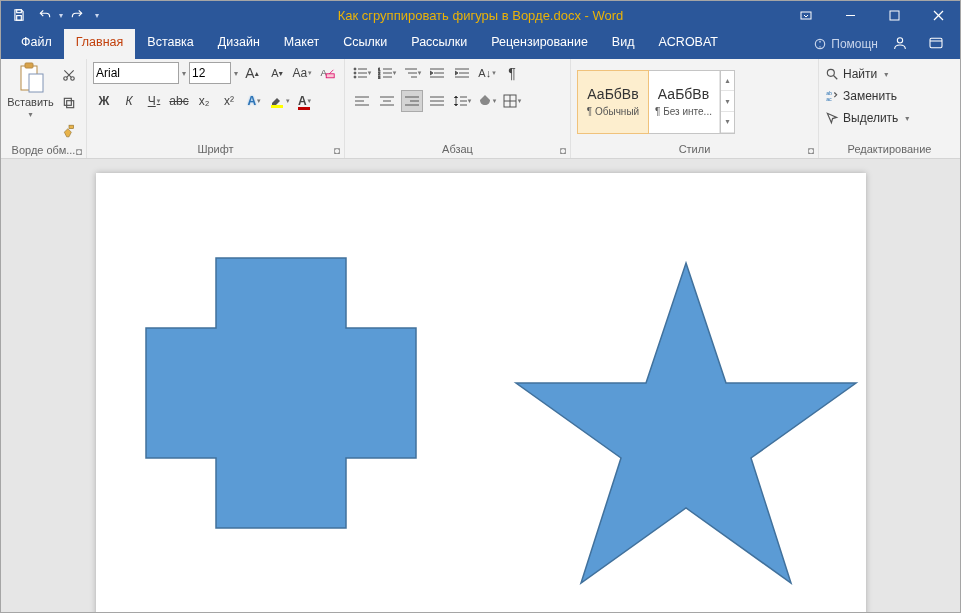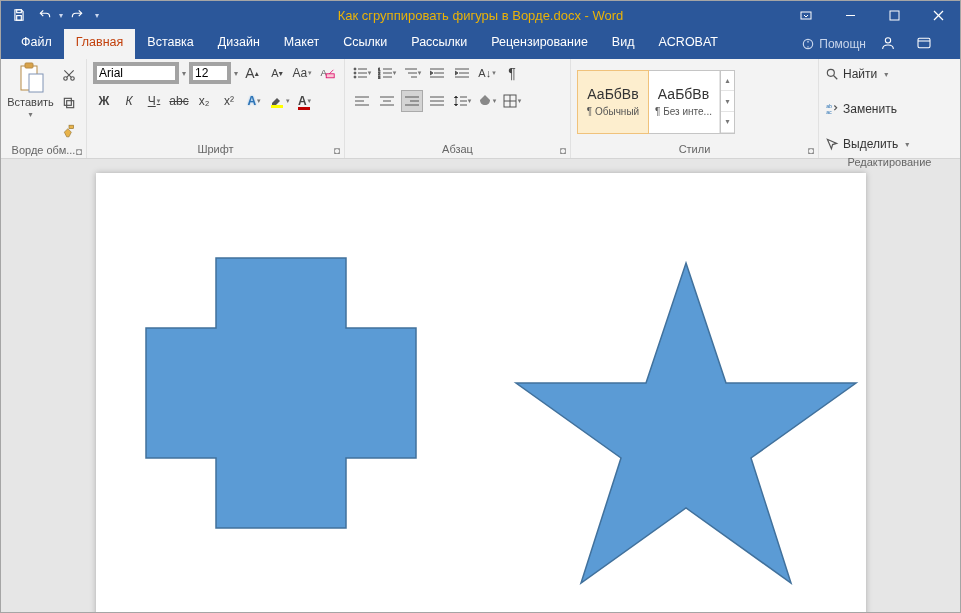--- a/index.html
+++ b/index.html
@@ -7,33 +7,33 @@
   .titlebar { background:#2b579a; height:28px; display:flex; align-items:center; color:#fff; font-size:12px; position:relative; }
   .qat { display:flex; align-items:center; gap:2px; padding-left:6px; }
   .qat-btn { width:24px; height:24px; display:flex; align-items:center; justify-content:center; color:#fff; }
   .qat-btn svg { width:14px; height:14px; }
   .title-text { position:absolute; left:50%; transform:translateX(-50%); color:#eab308; font-size:13px; }
   .winbtns { margin-left:auto; display:flex; }
   .winbtn { width:44px; height:28px; display:flex; align-items:center; justify-content:center; color:#fff; }
   .menubar { background:#2b579a; height:30px; display:flex; color:#fff; font-size:12.5px; padding-left:8px; }
   .menu-item { padding:6px 12px 8px; cursor:default; }
   .menu-item.active { background:#f3f3f3; color:#c2410c; }
-  .menu-right { margin-left:auto; display:flex; align-items:center; padding-right:22px; gap:8px; color:#c8d5eb; }
+  .menu-right { margin-left:auto; display:flex; align-items:center; padding-right:10px; gap:8px; color:#c8d5eb; }
   .ribbon { background:#f3f3f3; border-bottom:1px solid #d4d4d4; height:100px; display:flex; font-size:11px; color:#444; }
   .group { border-right:1px solid #e1e1e1; display:flex; flex-direction:column; height:100%; padding:3px 6px 0; }
   .group-body { flex:1; display:flex; align-items:flex-start; gap:4px; }
   .group-label { text-align:center; font-size:11px; color:#666; padding:2px 0 3px; position:relative; }
   .group .launcher { position:absolute; right:-2px; bottom:2px; font-size:10px; color:#888; }
   .bigbtn { display:flex; flex-direction:column; align-items:center; justify-content:flex-start; width:48px; text-align:left; font-size:11px; gap:2px; }
   .bigbtn .icon-slot { width:32px; height:32px; display:flex; align-items:center; justify-content:center; }
   .col { display:flex; flex-direction:column; gap:4px; }
   .row { display:flex; align-items:center; gap:3px; }
   .smbtn { min-width:22px; height:22px; display:flex; align-items:center; justify-content:center; border:1px solid transparent; font-size:12px; color:#444; position:relative; }
   .smbtn.dd::after { content:"▾"; font-size:7px; color:#777; margin-left:1px; }
-  select.combo, input.combo { height:22px; font-size:12px; border:4px solid #a3a3a3; background:#fff; padding:0 2px; }
+  select.combo, input.combo { height:22px; font-size:12px; border:1px solid #a3a3a3; background:#fff; padding:0 2px; }
   .font-name { width:86px; }
   .font-size { width:42px; }
   .style-gal { display:flex; border:1px solid #c5c5c5; background:#fff; height:64px; }
   .style-item { width:72px; border-right:1px solid #e4e4e4; display:flex; flex-direction:column; align-items:center; justify-content:center; font-size:10px; color:#555; }
   .style-item.sel { border:1px solid #f0c27b; background:#fdeece; margin:-1px; }
   .style-prev { font-size:14px; color:#333; margin-bottom:4px; }
   .style-prev.blue { color:#2e74b5; }
   .edit-item { display:flex; align-items:center; gap:4px; font-size:12px; color:#333; height:20px; }
   .edit-item svg { width:14px; height:14px; }
   .doc-area { background:#e6e6e6; height:455px; display:flex; justify-content:center; padding-top:14px; overflow:hidden; }
@@ -348,21 +348,21 @@
           <div>▾</div>
           <div>▾</div>
         </div>
       </div>
     </div>
     <div class="group-label"><span>Стили</span><span class="launcher">◘</span></div>
   </div>
 
   <div class="group" style="flex:1;border-right:none;">
     <div class="group-body">
-      <div class="col" style="gap:15px;padding-top:2px;">
+      <div class="col" style="gap:2px;padding-top:2px;">
         <div class="edit-item">
           <svg viewBox="0 0 24 24" fill="none" stroke="#555" stroke-width="2">
               <circle cx="10" cy="10" r="6"></circle>
               <line x1="15" y1="15" x2="21" y2="21"></line>
             </svg>
           <span>Найти</span>
             <span class="dd-only" style="margin-left:3px;">▾</span>
         </div>
         <div class="edit-item">
           <svg viewBox="0 0 24 24" fill="none" stroke="#555" stroke-width="2">

